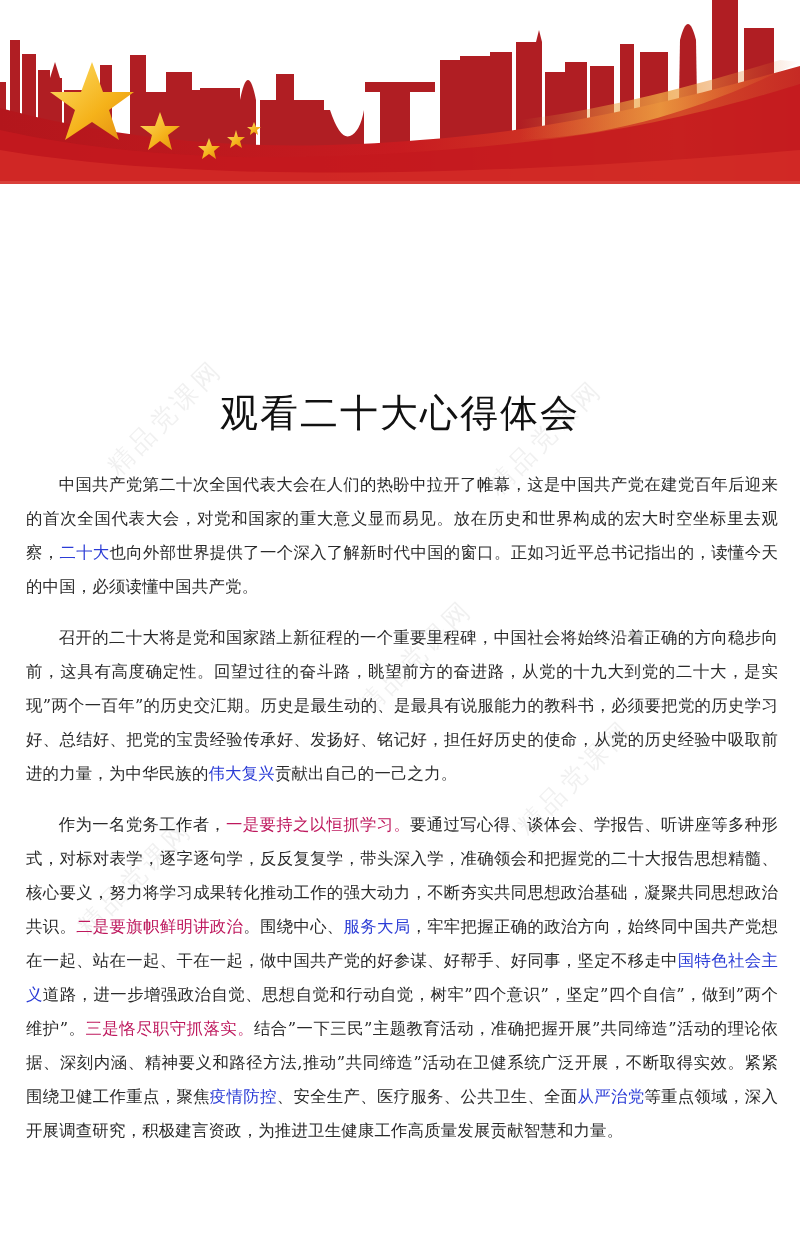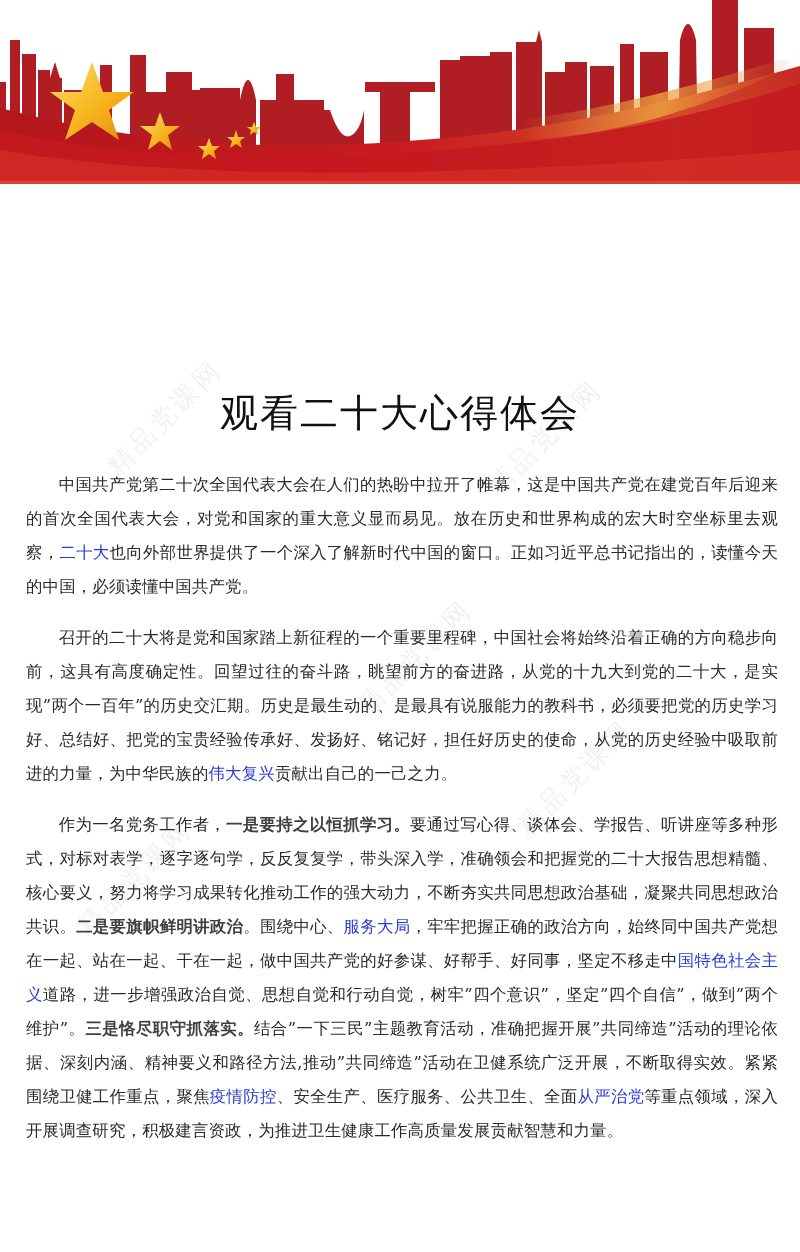--- a/index.html
+++ b/index.html
@@ -14,21 +14,21 @@
                  letter-spacing: 4px; pointer-events: none; }
 
     .title { position: absolute; top: 388px; left: 0; width: 800px; text-align: center;
              font-family: "DejaVu Sans", "Liberation Sans", sans-serif;
              font-size: 38px; font-weight: 400; color: #111; letter-spacing: 2px; margin: 0; }
 
     .content { position: absolute; top: 468px; left: 26px; width: 752px; }
     .para { margin: 0 0 17px 0; font-size: 16.4px; line-height: 34px;
             text-indent: 2em; text-align: justify; color: #2a2a2a; letter-spacing: 0.2px; }
     .link { color: #2b3cd6; }
-    .bold { font-weight: bold; color: #404040; font-family: "DejaVu Sans", sans-serif; }
+    .bold { font-weight: normal; color: #be185d; font-family: "DejaVu Sans", sans-serif; }
   </style>
 </head>
 <body>
 
 <div class="banner">
   <svg width="800" height="184" viewBox="0 0 800 184" xmlns="http://www.w3.org/2000/svg">
     <defs>
       <linearGradient id="flagGrad" x1="0" y1="0" x2="1" y2="0">
         <stop offset="0" stop-color="#b3161c"></stop>
         <stop offset="0.5" stop-color="#c81b20"></stop>

